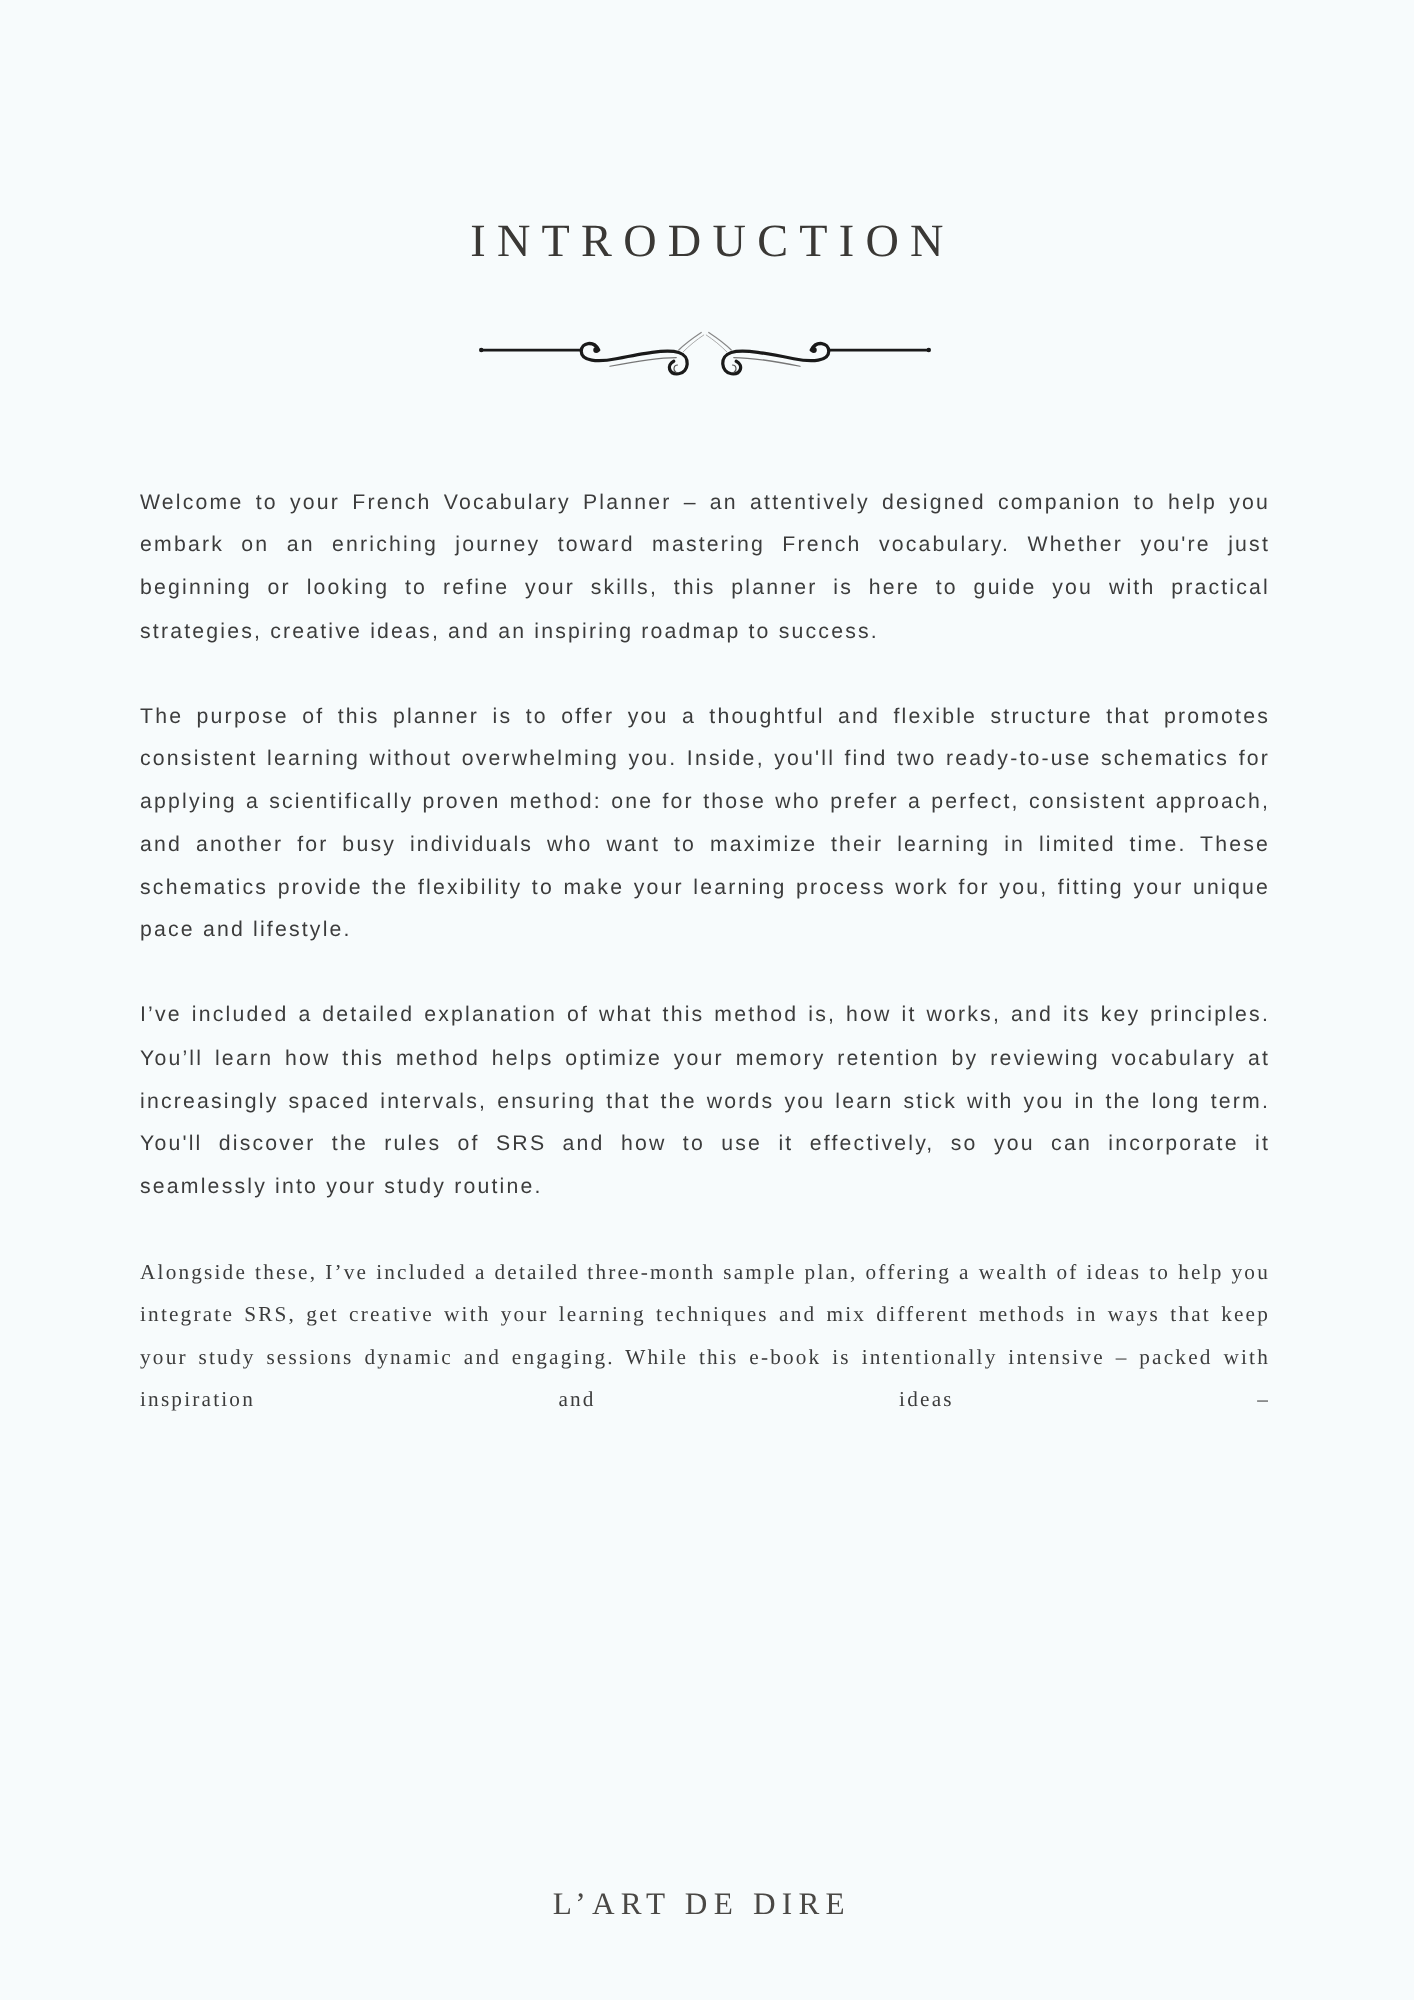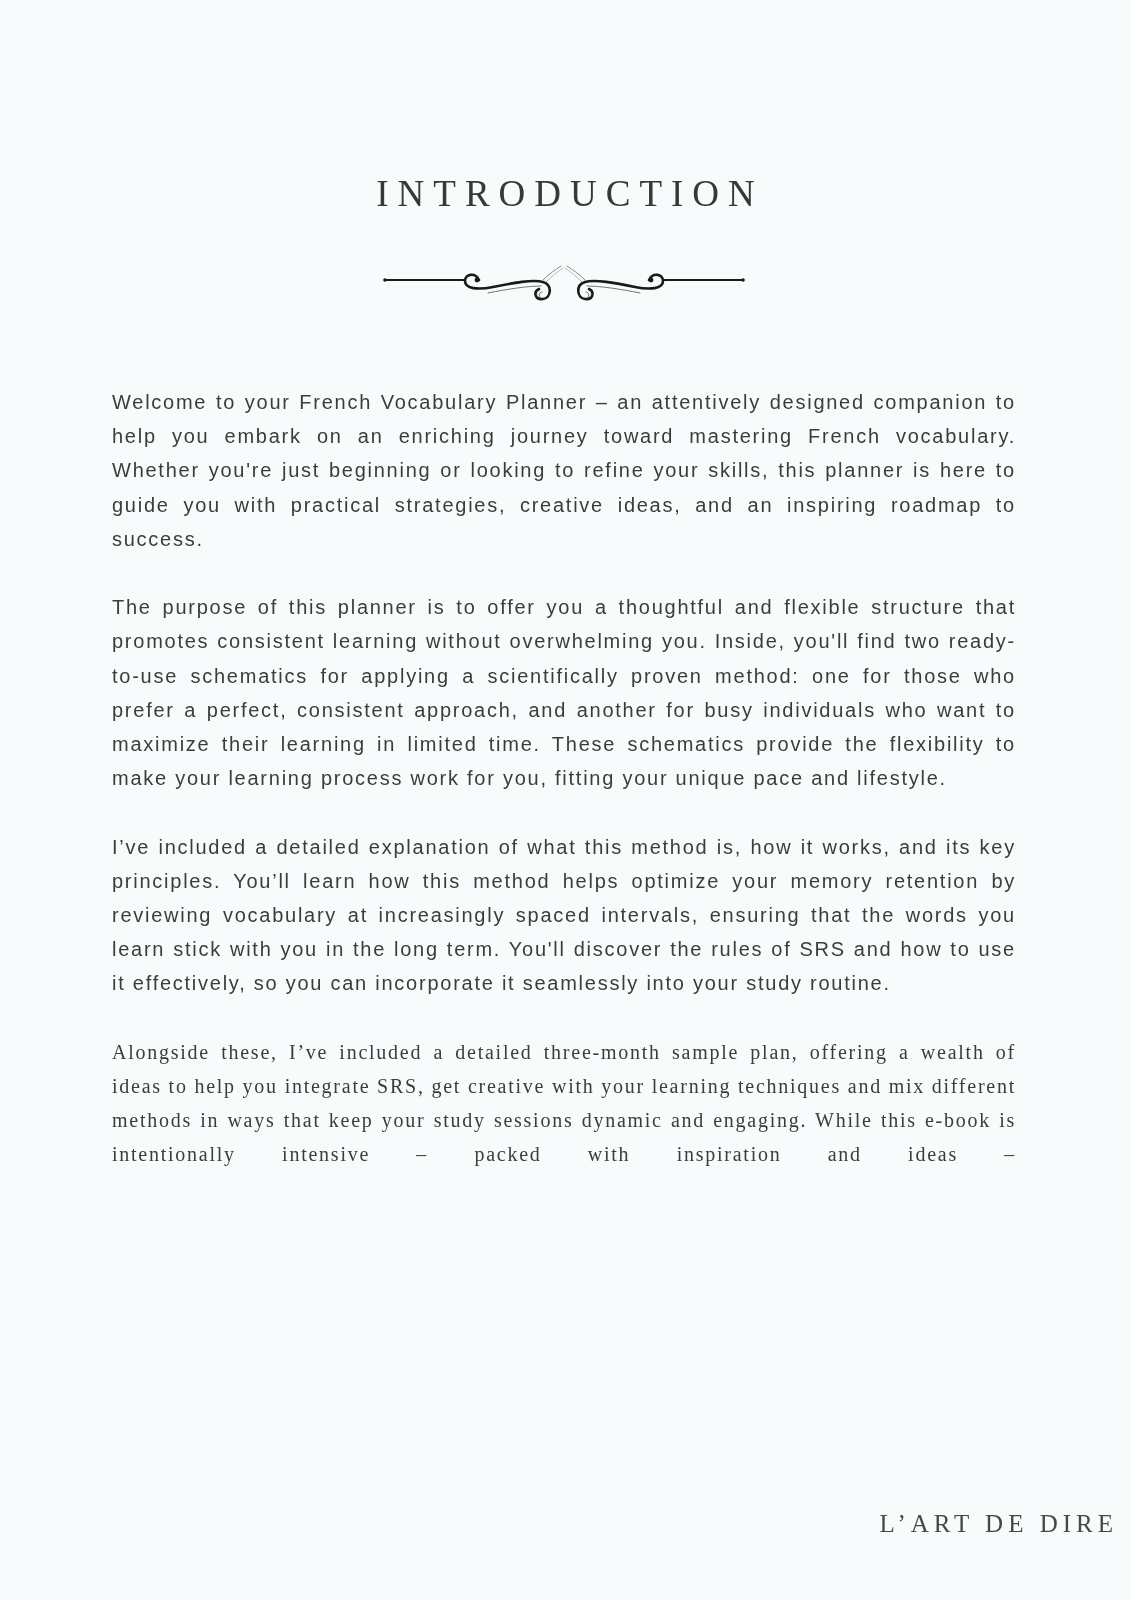--- a/index.html
+++ b/index.html
@@ -42,40 +42,40 @@
       left: 383px;
       width: 362px;
       height: 46px;
     }
     .body-text {
       position: absolute;
       top: 385px;
       left: 112px;
       width: 904px;
       font-family: "Liberation Sans", "DejaVu Sans", sans-serif;
-      font-size: 20px;
+      font-size: 17px;
       line-height: 34.2px;
       letter-spacing: 1.75px;
       color: #3c3c3c;
       text-align: justify;
     }
     .body-text p {
       margin: 0 0 34.2px 0;
     }
     .body-text p.last {
       text-align-last: justify;
       margin-bottom: 0;
       font-family: Liberation Serif, serif;
     }
     .footer {
       position: absolute;
       top: 1510px;
       left: 0;
       width: 1118px;
-      text-align: right;
+      text-align: center;
       font-family: "Liberation Serif", "DejaVu Serif", serif;
       font-size: 25px;
       letter-spacing: 5px;
       color: #4a4845;
       padding-left: 5px;
       box-sizing: border-box;
     }
   </style>
 </head>
 <body>

